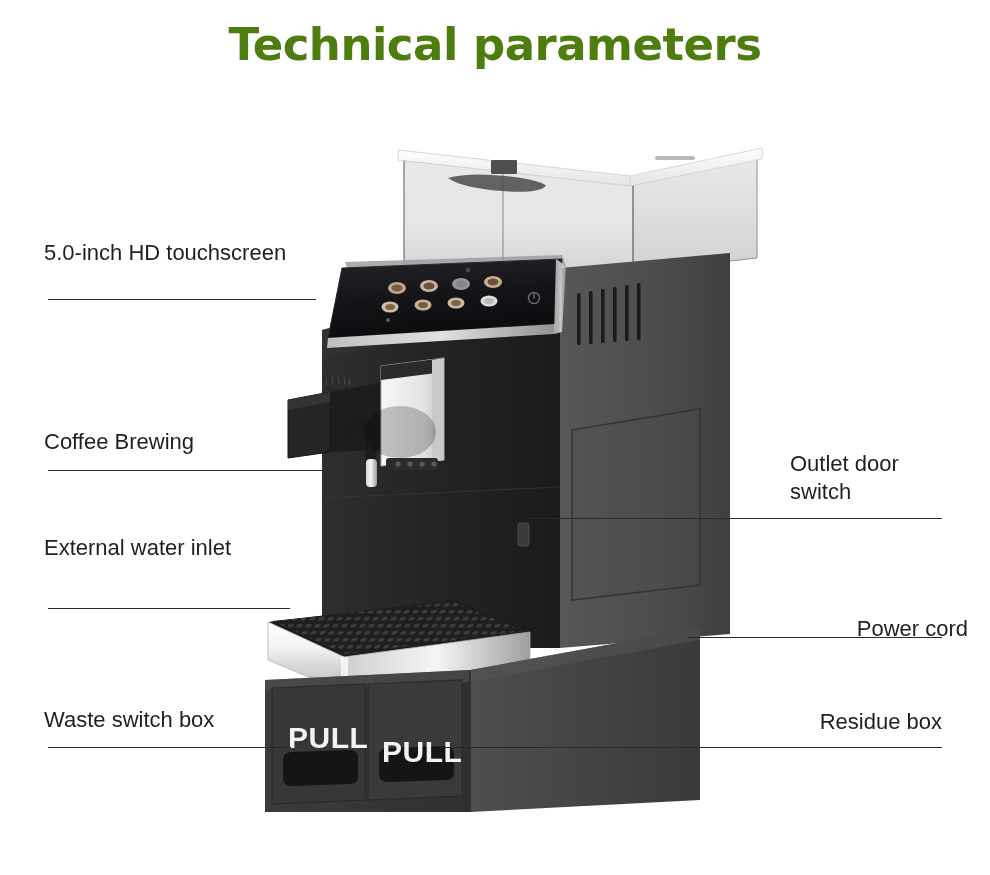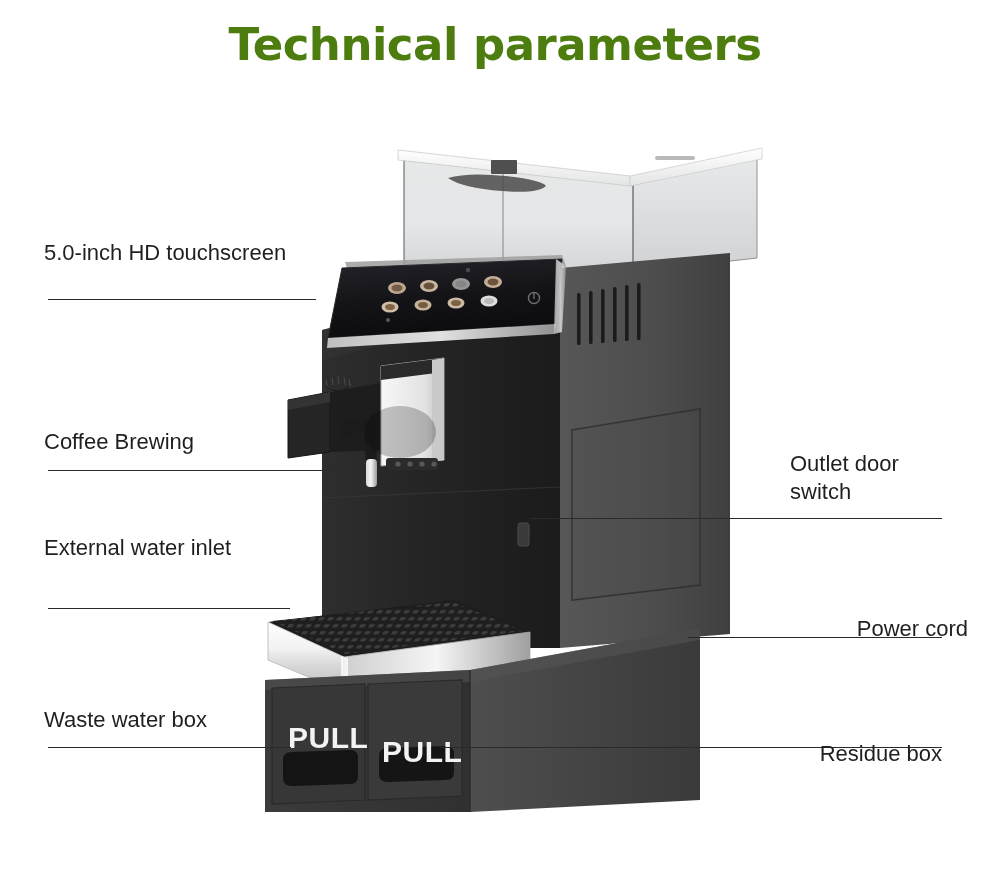--- a/index.html
+++ b/index.html
@@ -296,20 +296,20 @@
 <div class="leader" style="left:530px; top:518px; width:412px;"></div>
 <div class="leader" style="left:688px; top:637px; width:254px;"></div>
 <div class="leader" style="left:440px; top:747px; width:502px;"></div>
 
 <div class="callout left-align" style="left:44px; top:239px;">5.0-inch HD touchscreen</div>
 
 <div class="callout left-align" style="left:44px; top:428px;">Coffee Brewing</div>
 
 <div class="callout left-align" style="left:44px; top:534px;">External water inlet</div>
 
-<div class="callout left-align" style="left:44px; top:706px;">Waste water box</div>
+<div class="callout left-align" style="left:44px; top:706px;">Waste switch box</div>
 
 <div class="callout left-align" style="left:790px; top:450px;">Outlet door
 switch</div>
 
 <div class="callout right-align" style="left:668px; top:598px; width:300px;margin-top:17px;">Power cord</div>
 
-<div class="callout right-align" style="left:642px; top:708px; width:300px;margin-top:32px;">Residue box</div>
+<div class="callout right-align" style="left:642px; top:708px; width:300px;">Residue box</div>
 
 </body></html>

